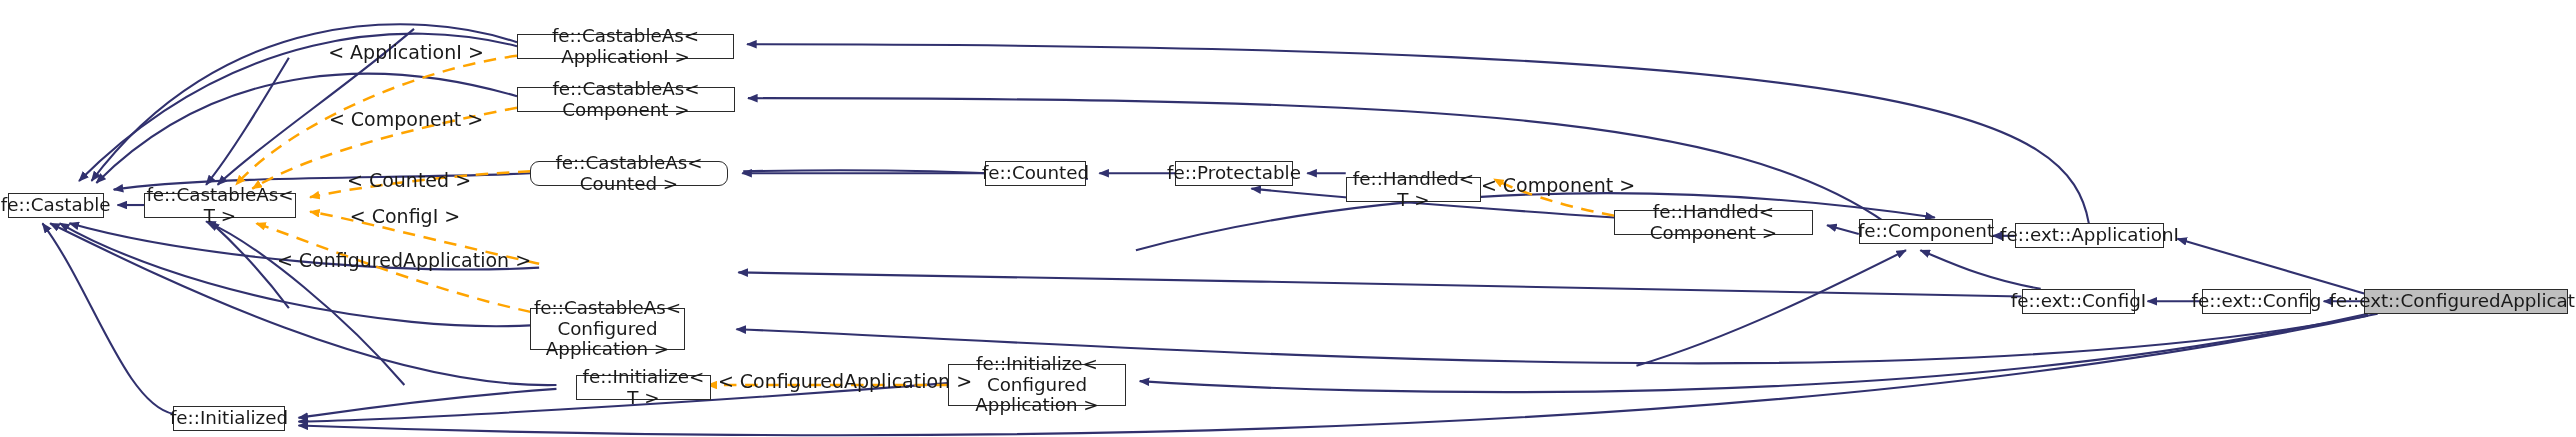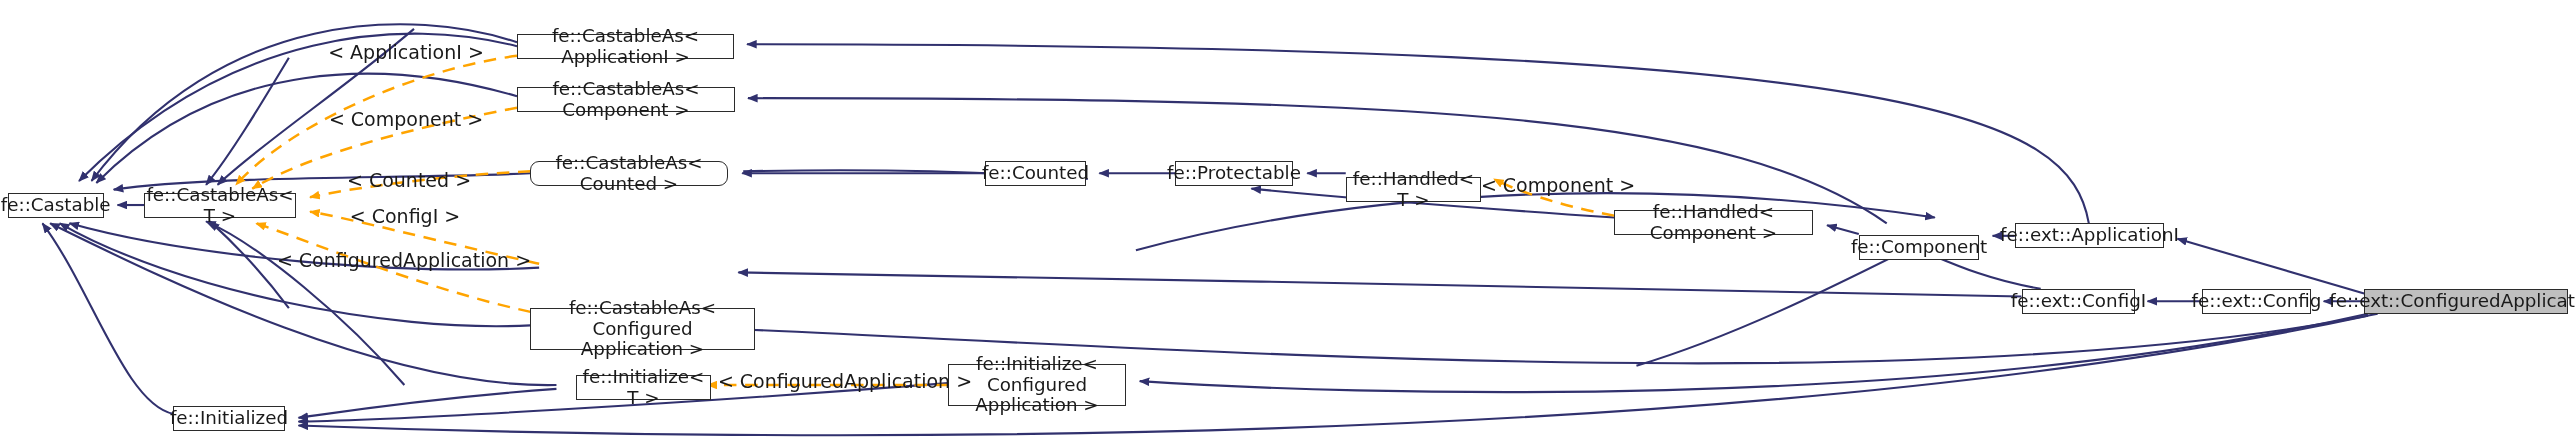--- a/index.html
+++ b/index.html
@@ -128,27 +128,27 @@
 
       <path d="M985,400 L735,400" marker-end="url(#tpl-arrow)"></path>
     </g>
   </svg>
 
   <div class="node-box" style="left:7.7px;top:193px;width:96px;height:25px;"><span>fe::Castable</span></div>
   <div class="node-box" style="left:144px;top:193px;width:152px;height:25px;"><span>fe::CastableAs&lt; T &gt;</span></div>
   <div class="node-box" style="left:517px;top:87px;width:218px;height:25px;"><span>fe::CastableAs&lt; Component &gt;</span></div>
   <div class="node-box" style="left:517px;top:34px;width:217px;height:25px;"><span>fe::CastableAs&lt; ApplicationI &gt;</span></div>
   <div class="node-box" style="left:530px;top:161px;width:198px;height:25px;border-radius:9px;"><span>fe::CastableAs&lt; Counted &gt;</span></div>
-  <div class="node-box" style="left:530px;top:308px;width:225px;height:42px;"><span>fe::CastableAs&lt; Configured
+  <div class="node-box" style="left:530px;top:308px;width:155px;height:42px;"><span>fe::CastableAs&lt; Configured
 Application &gt;</span></div>
   <div class="node-box" style="left:985px;top:161px;width:101px;height:25px;"><span>fe::Counted</span></div>
   <div class="node-box" style="left:1175px;top:161px;width:118px;height:25px;"><span>fe::Protectable</span></div>
   <div class="node-box" style="left:1346px;top:161px;width:135px;height:25px;margin-top:16px;"><span>fe::Handled&lt; T &gt;</span></div>
   <div class="node-box" style="left:1614px;top:210px;width:199px;height:25px;"><span>fe::Handled&lt; Component &gt;</span></div>
-  <div class="node-box" style="left:1859px;top:235px;width:120px;height:25px;"><span>fe::Component</span></div>
+  <div class="node-box" style="left:1859px;top:219px;width:134px;height:25px;"><span>fe::Component</span></div>
   <div class="node-box" style="left:2015px;top:223px;width:149px;height:25px;"><span>fe::ext::ApplicationI</span></div>
   <div class="node-box" style="left:2022px;top:289px;width:113px;height:25px;"><span>fe::ext::ConfigI</span></div>
   <div class="node-box" style="left:2202px;top:289px;width:109px;height:25px;"><span>fe::ext::Config</span></div>
   <div class="node-box current" style="left:2364px;top:289px;width:204px;height:25px;"><span>fe::ext::ConfiguredApplication</span></div>
   <div class="node-box" style="left:556px;top:375px;width:135px;height:25px;margin-left:20px;"><span>fe::Initialize&lt; T &gt;</span></div>
   <div class="node-box" style="left:948px;top:364px;width:178px;height:42px;"><span>fe::Initialize&lt; Configured
 Application &gt;</span></div>
   <div class="node-box" style="left:173px;top:406px;width:112px;height:25px;"><span>fe::Initialized</span></div>
 
   <div class="edge-label" style="left:406px;top:52px;"><span>&lt; ApplicationI &gt;</span></div>

